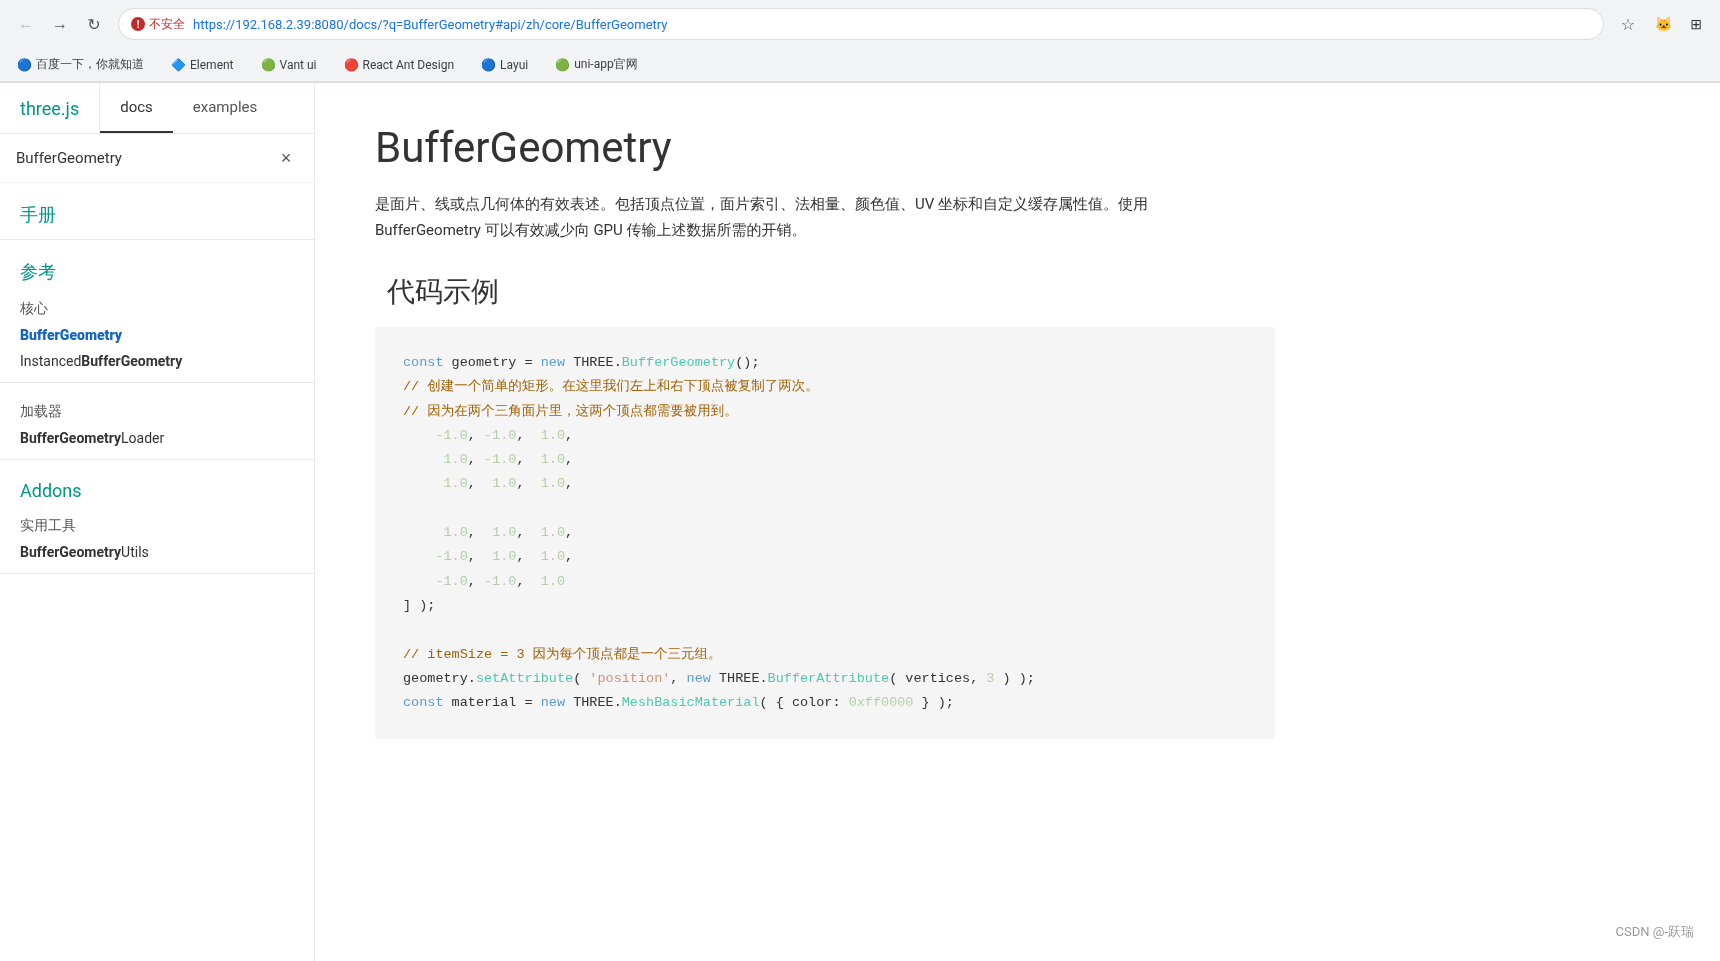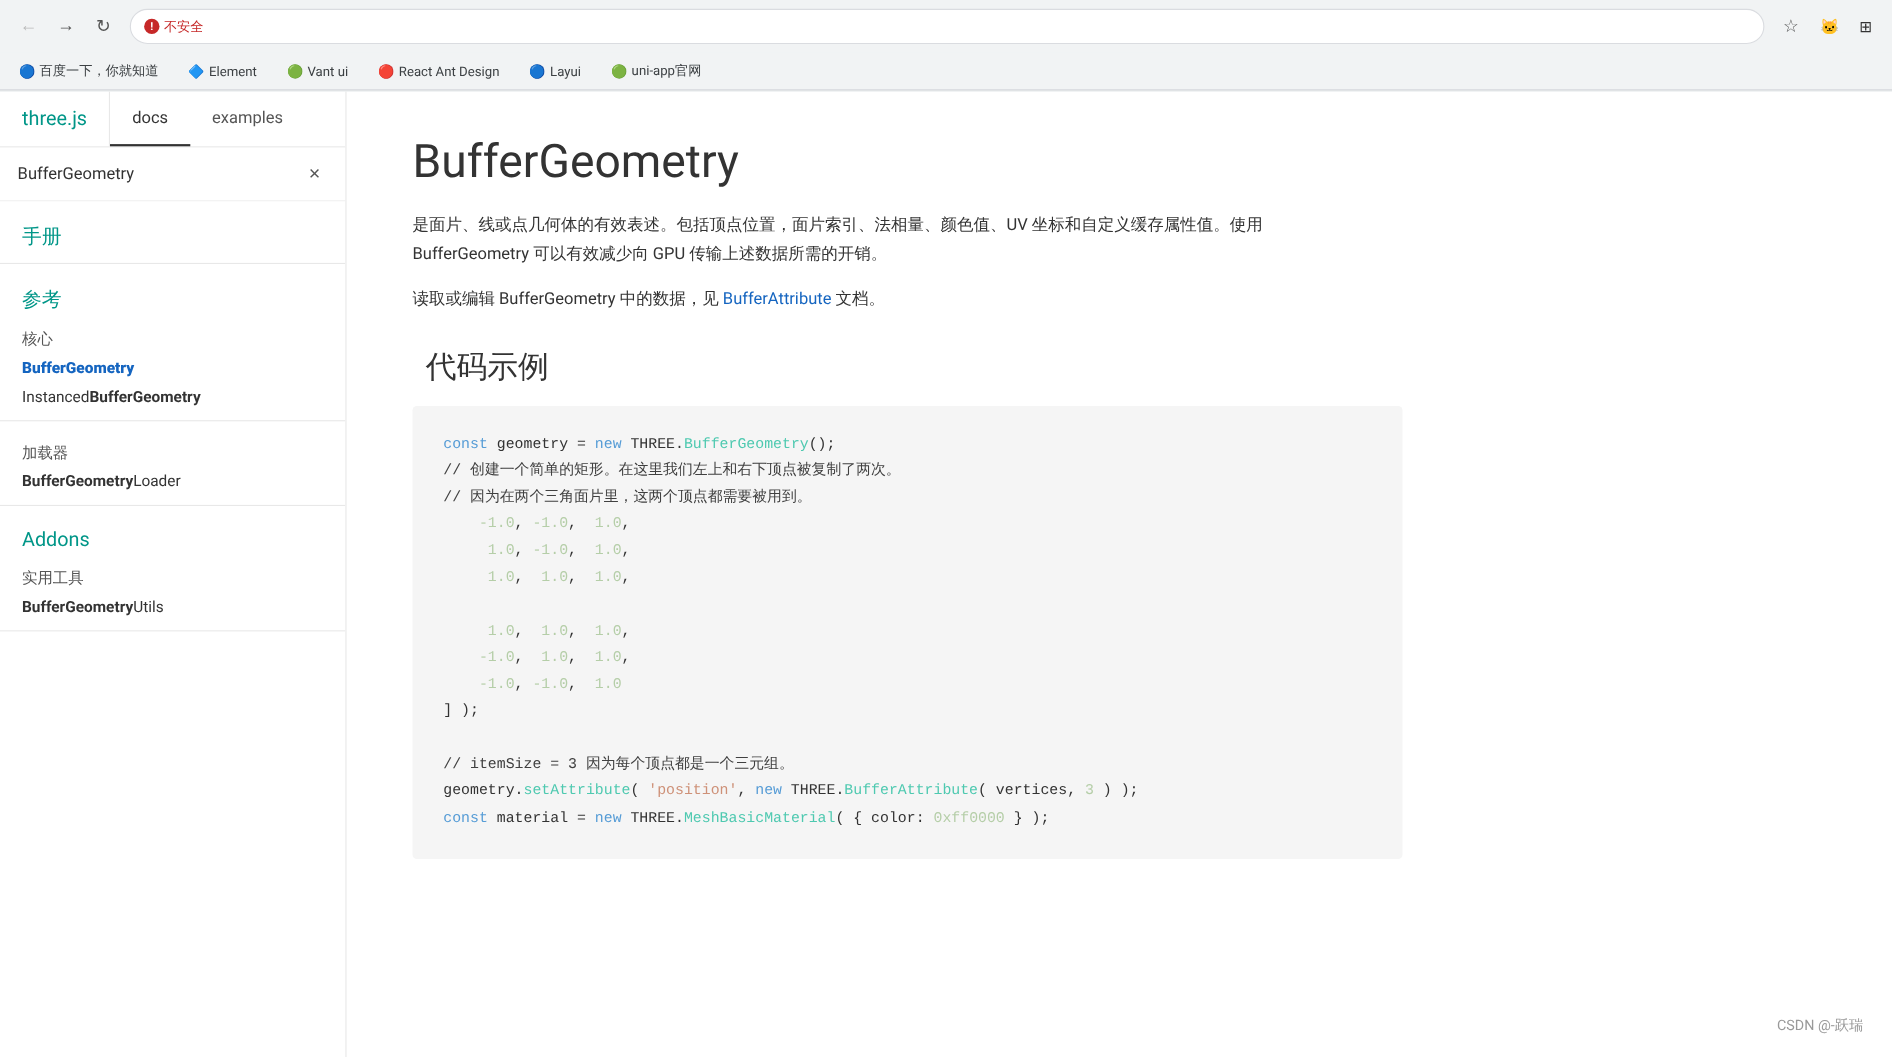--- a/index.html
+++ b/index.html
@@ -49,21 +49,21 @@
     .page-title { font-size: 42px; font-weight: 400; color: #333; margin-bottom: 20px; }
     .page-desc { font-size: 15px; line-height: 1.7; color: #333; margin-bottom: 16px; max-width: 820px; }
     .page-desc a { color: #1565c0; text-decoration: none; }
     .section-title { font-size: 28px; font-weight: 400; color: #333; margin: 30px 12px 16px; }
 
     
     .code-block { background: #f5f5f5; border-radius: 4px; padding: 24px 28px; font-family: 'Courier New', Courier, monospace; font-size: 13.5px; line-height: 1.8; overflow-x: auto; max-width: 900px; }
     .code-line { white-space: pre; }
     .kw { color: #569cd6; } 
     .fn { color: #4ec9b0; } 
-    .cm { color: #404040; } 
+    .cm { color: #a16207; } 
     .str { color: #ce9178; } 
     .num { color: #b5cea8; } 
     .plain { color: #333; }
 
     
     .csdn-watermark { position: fixed; bottom: 20px; right: 26px; color: #999; font-size: 13px; }
 
     .top-nav { display: flex; align-items: center; border-bottom: 1px solid #e8e8e8; }
     .top-nav-logo { padding: 0 20px; font-size: 18px; color: #009688; font-weight: 400; border-right: 1px solid #e8e8e8; height: 50px; display: flex; align-items: center; }
     .top-nav-tabs { display: flex; height: 50px; }
@@ -78,20 +78,21 @@
     <div class="nav-buttons">
       <button class="nav-btn disabled">←</button>
       <button class="nav-btn">→</button>
       <button class="refresh-btn">↻</button>
     </div>
     <div class="address-bar">
       <div class="insecure-badge">
         <div class="insecure-icon">!</div>
         <span>不安全</span>
       </div>
+      <span class="url-text">https://192.168.2.39:8080/docs/?q=BufferGeometry#api/zh/core/BufferGeometry</span>
     </div>
     <button class="star-btn">☆</button>
     <div class="browser-ext">
       <div class="ext-icon">🐱</div>
       <div class="ext-icon">⊞</div>
     </div>
   </div>
   <div class="bookmarks-bar">
     <div class="bookmark-item">
       <span class="bookmark-icon">🔵</span>
@@ -161,25 +162,20 @@
       </div>
       <div class="nav-divider"></div>
     </div>
   </div>
 
   <div class="main-content">
     <h1 class="page-title">BufferGeometry</h1>
 
     <p class="page-desc">是面片、线或点几何体的有效表述。包括顶点位置，面片索引、法相量、颜色值、UV 坐标和自定义缓存属性值。使用 BufferGeometry 可以有效减少向 GPU 传输上述数据所需的开销。</p>
 
-    <p class="page-desc">
-      <span>读取或编辑 BufferGeometry 中的数据，见</span>
-      <a href="#">BufferAttribute</a>
-      <span>文档。</span>
-    </p>
 
     <h2 class="section-title">代码示例</h2>
 
     <div class="code-block">
       <div class="code-line"><span class="kw">const</span><span class="plain"> geometry = </span><span class="kw">new</span><span class="plain"> THREE.</span><span class="fn">BufferGeometry</span><span class="plain">();</span></div>
       <div class="code-line"><span class="cm">// 创建一个简单的矩形。在这里我们左上和右下顶点被复制了两次。</span></div>
       <div class="code-line"><span class="cm">// 因为在两个三角面片里，这两个顶点都需要被用到。</span></div>
       <div class="code-line"><span class="plain">    </span><span class="num">-1.0</span><span class="plain">, </span><span class="num">-1.0</span><span class="plain">,  </span><span class="num">1.0</span><span class="plain">,</span></div>
       <div class="code-line"><span class="plain">     </span><span class="num">1.0</span><span class="plain">, </span><span class="num">-1.0</span><span class="plain">,  </span><span class="num">1.0</span><span class="plain">,</span></div>
       <div class="code-line"><span class="plain">     </span><span class="num">1.0</span><span class="plain">,  </span><span class="num">1.0</span><span class="plain">,  </span><span class="num">1.0</span><span class="plain">,</span></div>

